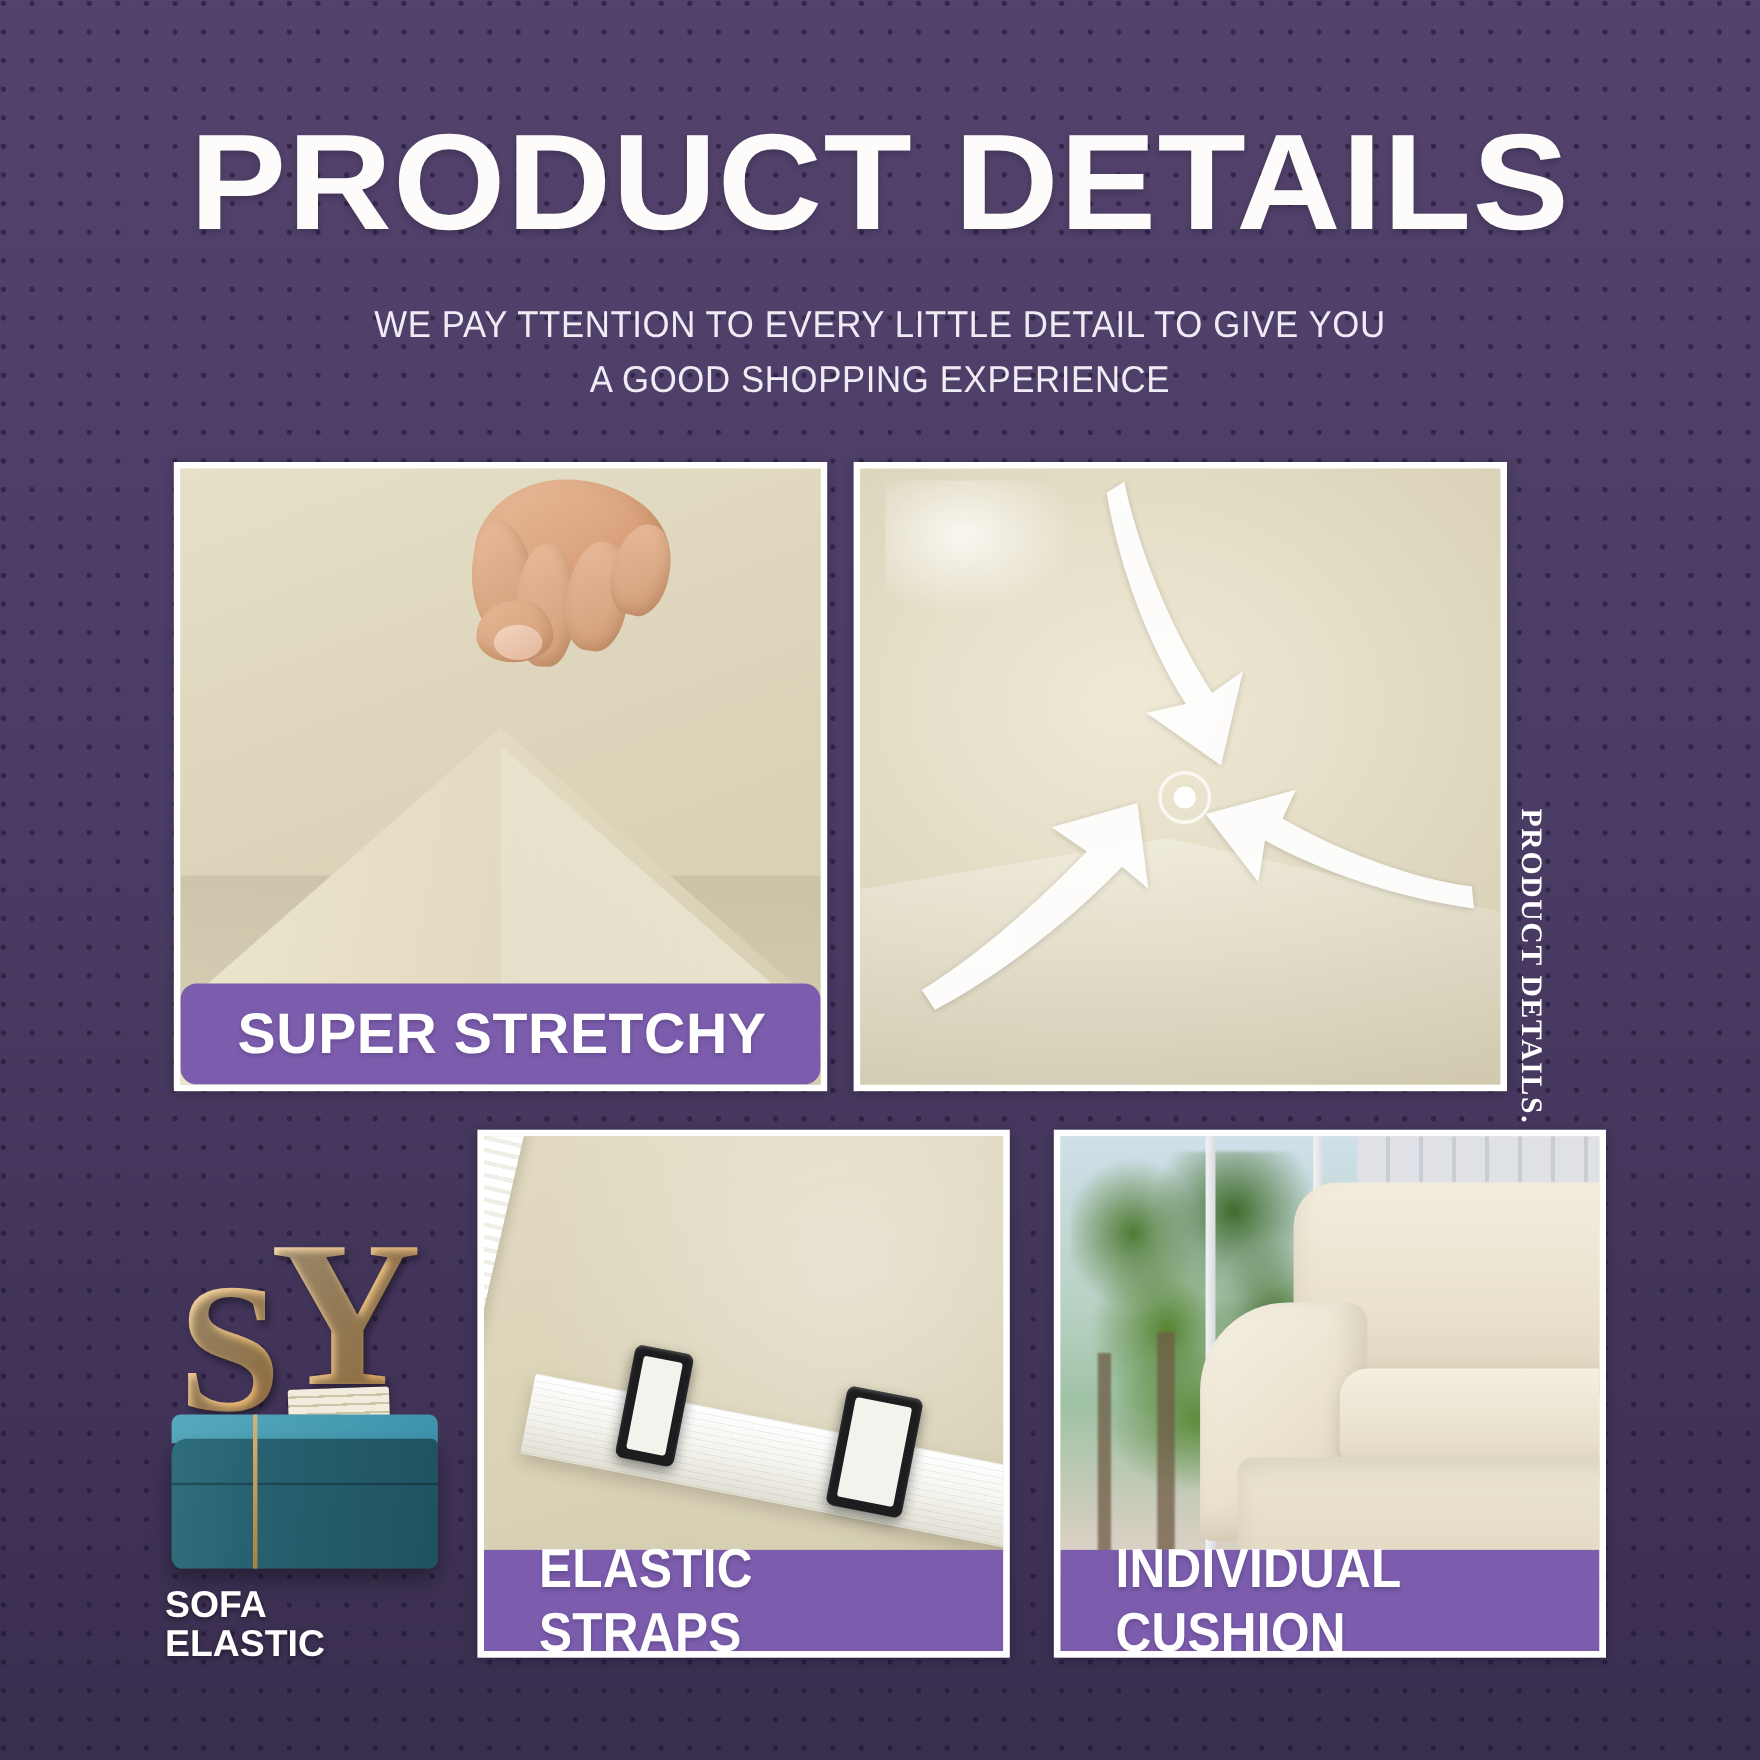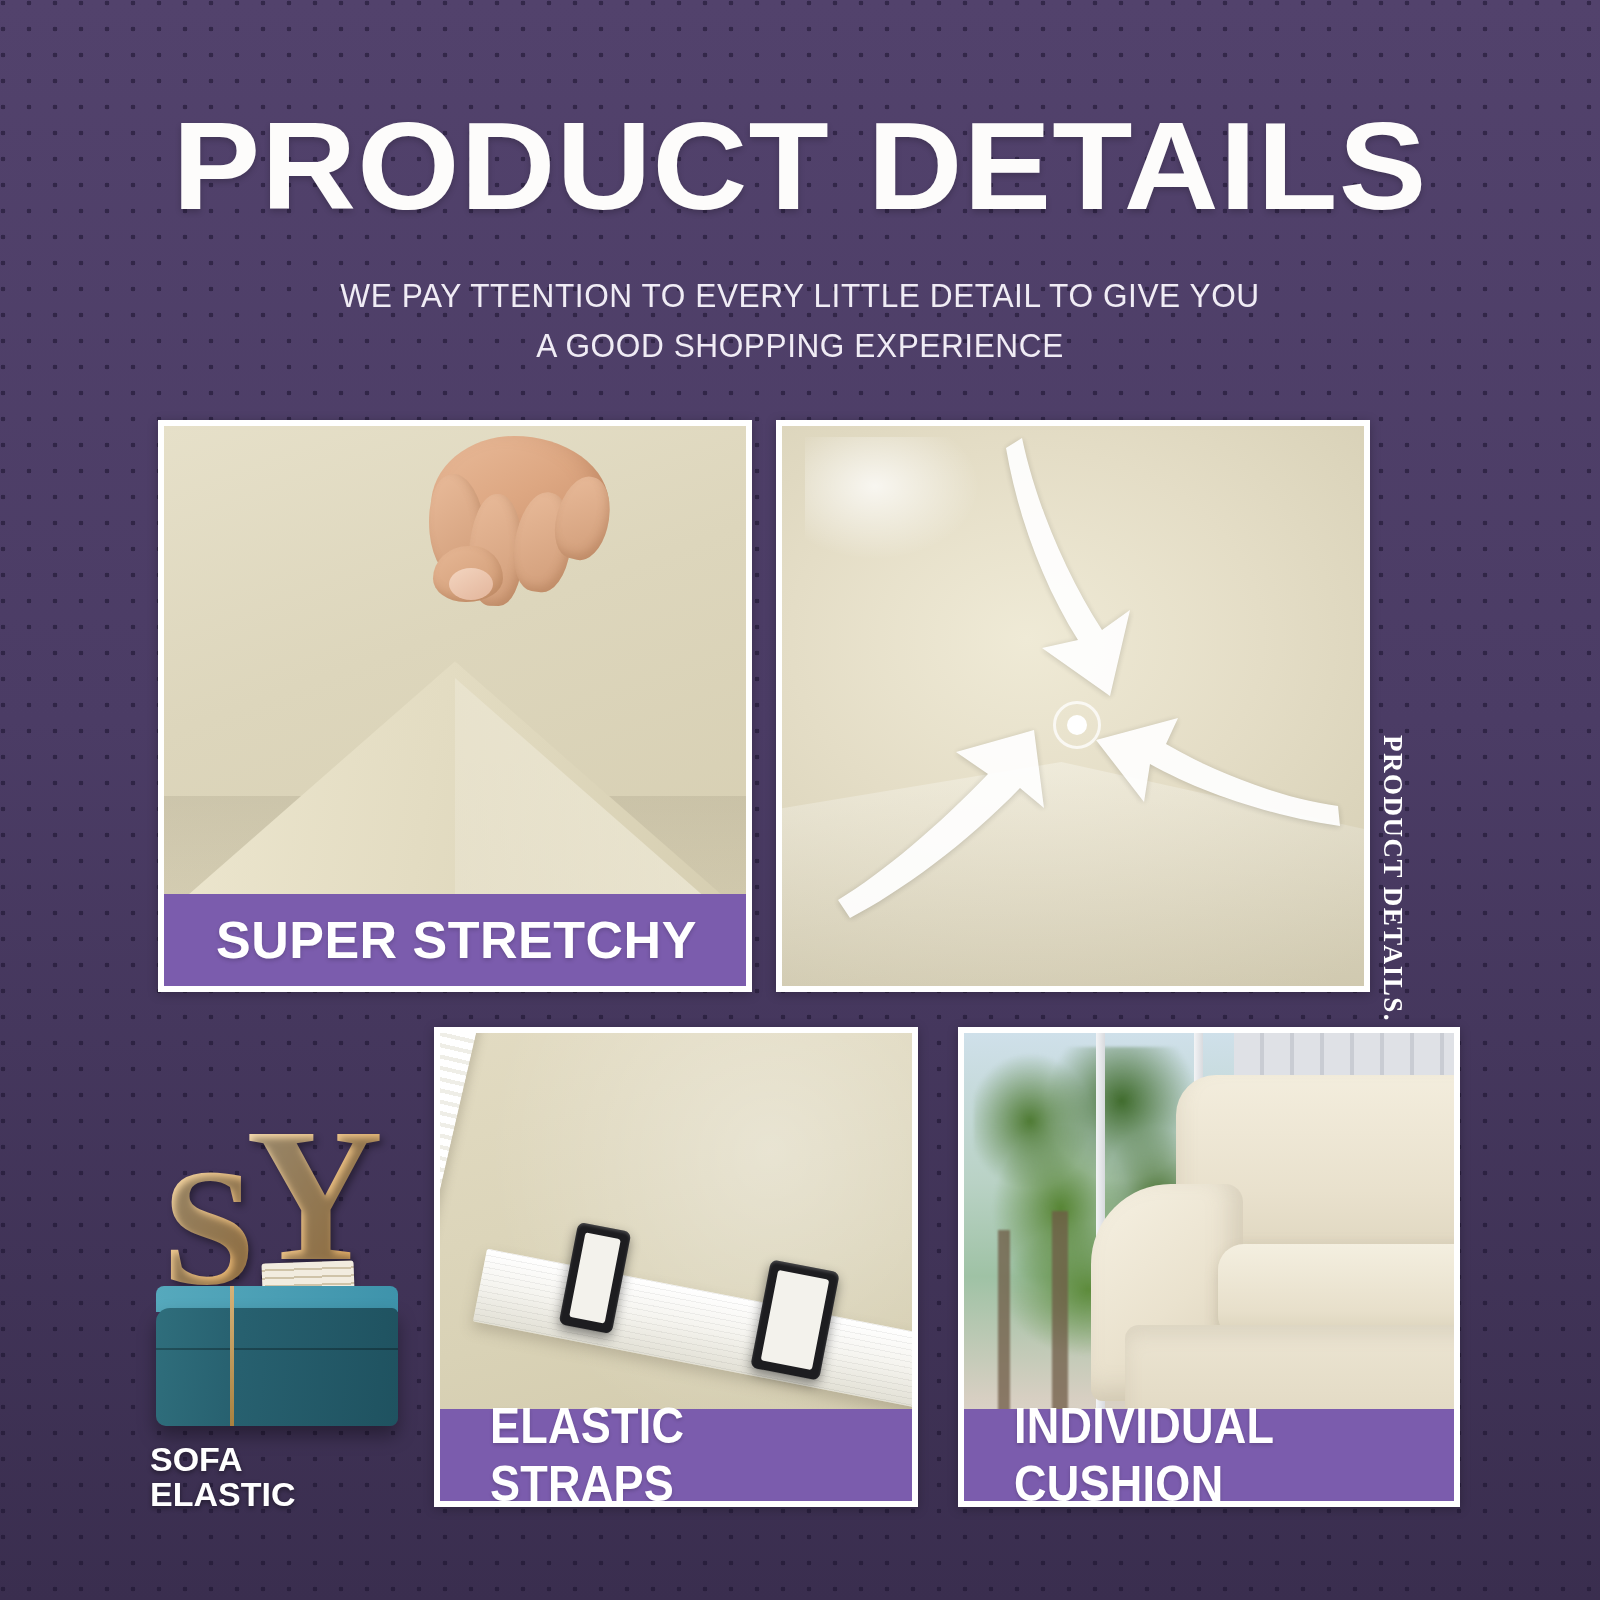--- a/index.html
+++ b/index.html
@@ -59,21 +59,21 @@
   }
   .cap-wide{font-size:52px;letter-spacing:.5px;padding-left:52px;}
   .cap-cond{font-size:50px;letter-spacing:.3px;padding-left:50px;transform-origin:left center;}
   .cap-cond span{display:inline-block;transform:scaleX(.9);transform-origin:left center;}
 
   #p1{left:158px;top:420px;width:594px;height:572px;}
   #p2{left:776px;top:420px;width:594px;height:572px;}
   #p3{left:434px;top:1027px;width:484px;height:480px;text-decoration:underline;}
   #p4{left:958px;top:1027px;width:502px;height:480px;}
 
-  #p1 .caption,#p2 .caption{height:92px;}
+  #p1 .caption,#p2 .caption{height:92px;border-radius:15px;}
   #p3 .caption,#p4 .caption{height:92px;}
 
   
   .fab-bg{position:absolute;inset:0;
     background:linear-gradient(160deg,#e6e0c9 0%,#ddd6bc 40%,#d5cdb0 100%);}
   .fab-peak{
     position:absolute;left:-10%;top:42%;width:120%;height:70%;
     background:linear-gradient(100deg,#efe9d2 0%,#e3dcc2 45%,#d2caac 100%);
     clip-path:polygon(50% 0%, 100% 78%, 100% 100%, 0% 100%, 0% 78%);
     border-radius:0;

